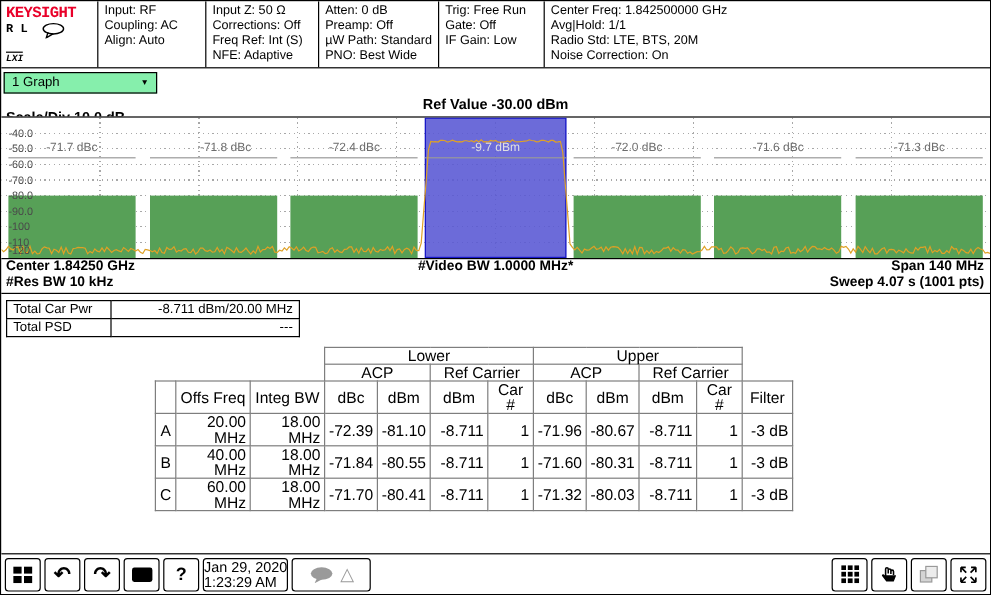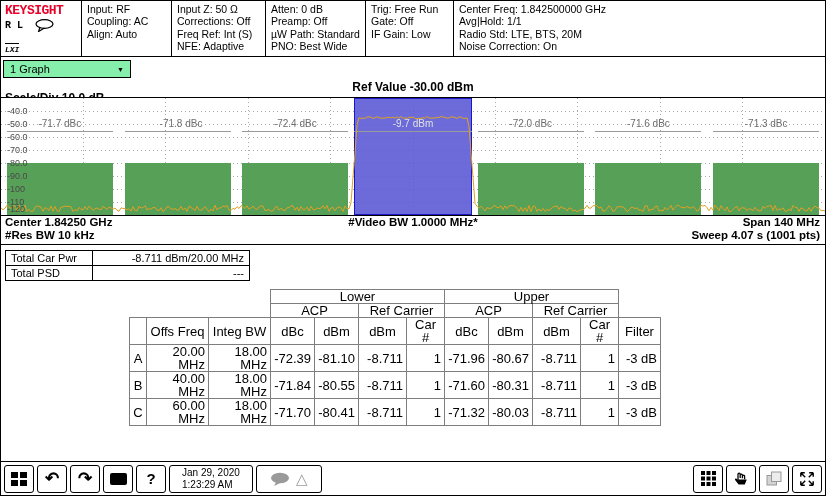--- a/index.html
+++ b/index.html
@@ -51,21 +51,21 @@
   .acp{border-collapse:collapse;margin:8px 0 8px 128px;font-size:13px;}
   .acp td{border:1px solid #7e7e7e;height:13px;line-height:13px;padding:0 3px;text-align:center;box-sizing:border-box;}
   .acp td.nb{border:none;}
   .acp td.num{text-align:right;}
   
   .toolbar{position:absolute;left:0;right:0;bottom:0;height:34px;border-top:1px solid #000;
     display:flex;align-items:center;gap:3px;padding:0 3px;background:#fff;box-sizing:border-box;}
   .tbtn{width:30px;height:28px;border:1px solid #000;border-radius:3px;background:#fff;
     display:flex;align-items:center;justify-content:center;font-size:16px;box-sizing:border-box;cursor:pointer;}
   .tbtn.wide{width:66px;gap:6px;}
-  .datetime{height:28px;border:1px solid #000;border-radius:3px;padding:1px 12px;font-size:10px;
+  .datetime{height:28px;border:1px solid #000;border-radius:3px;padding:1px 0;font-size:12px;
     line-height:12px;display:flex;flex-direction:column;justify-content:center;box-sizing:border-box;}
   .spacer{flex:1;}
   .screen-glyph{width:17px;height:12px;background:#000;border-radius:2px;}
   .undo-glyph{font-size:17px;font-weight:bold;line-height:1;}
   .help-glyph{font-weight:bold;font-size:15px;}
   .tri-glyph{color:#9a9a9a;font-size:15px;line-height:1;}
 </style>
 </head>
 <body>
 
@@ -144,21 +144,21 @@
           <line x1="0" y1="91.0" x2="824" y2="91.0"></line>
           <line x1="0" y1="104.0" x2="824" y2="104.0"></line>
         </g>
     </svg>
     <div class="layer">
         <div class="region offset" style="left: 5.88571px; width: 105.943px; top: 65px;"></div>
         <div class="reg-line" style="left: 5.88571px; width: 105.943px;"></div>
         <div class="reg-label" style="left: 16.8571px;">-71.7 dBc</div>
         <div class="region offset" style="left: 123.6px; width: 105.943px; top: 65px;"></div>
         <div class="reg-line" style="left: 123.6px; width: 105.943px;"></div>
-        <div class="reg-label" style="left: 138px;">-71.8 dBc</div>
+        <div class="reg-label" style="left: 145px;">-71.8 dBc</div>
         <div class="region offset" style="left: 241.314px; width: 105.943px; top: 65px;"></div>
         <div class="reg-line" style="left: 241.314px; width: 105.943px;"></div>
         <div class="reg-label" style="left: 252.286px;">-72.4 dBc</div>
         <div class="region carrier" style="left: 353.143px; width: 117.714px;"></div>
         <div class="reg-line" style="left: 353.143px; width: 117.714px;"></div>
         <div class="reg-label carrier-label" style="left: 370px;">-9.7 dBm</div>
         <div class="region offset" style="left: 476.743px; width: 105.943px; top: 65px;"></div>
         <div class="reg-line" style="left: 476.743px; width: 105.943px;"></div>
         <div class="reg-label" style="left: 487.714px;">-72.0 dBc</div>
         <div class="region offset" style="left: 594.457px; width: 105.943px; top: 65px;"></div>

